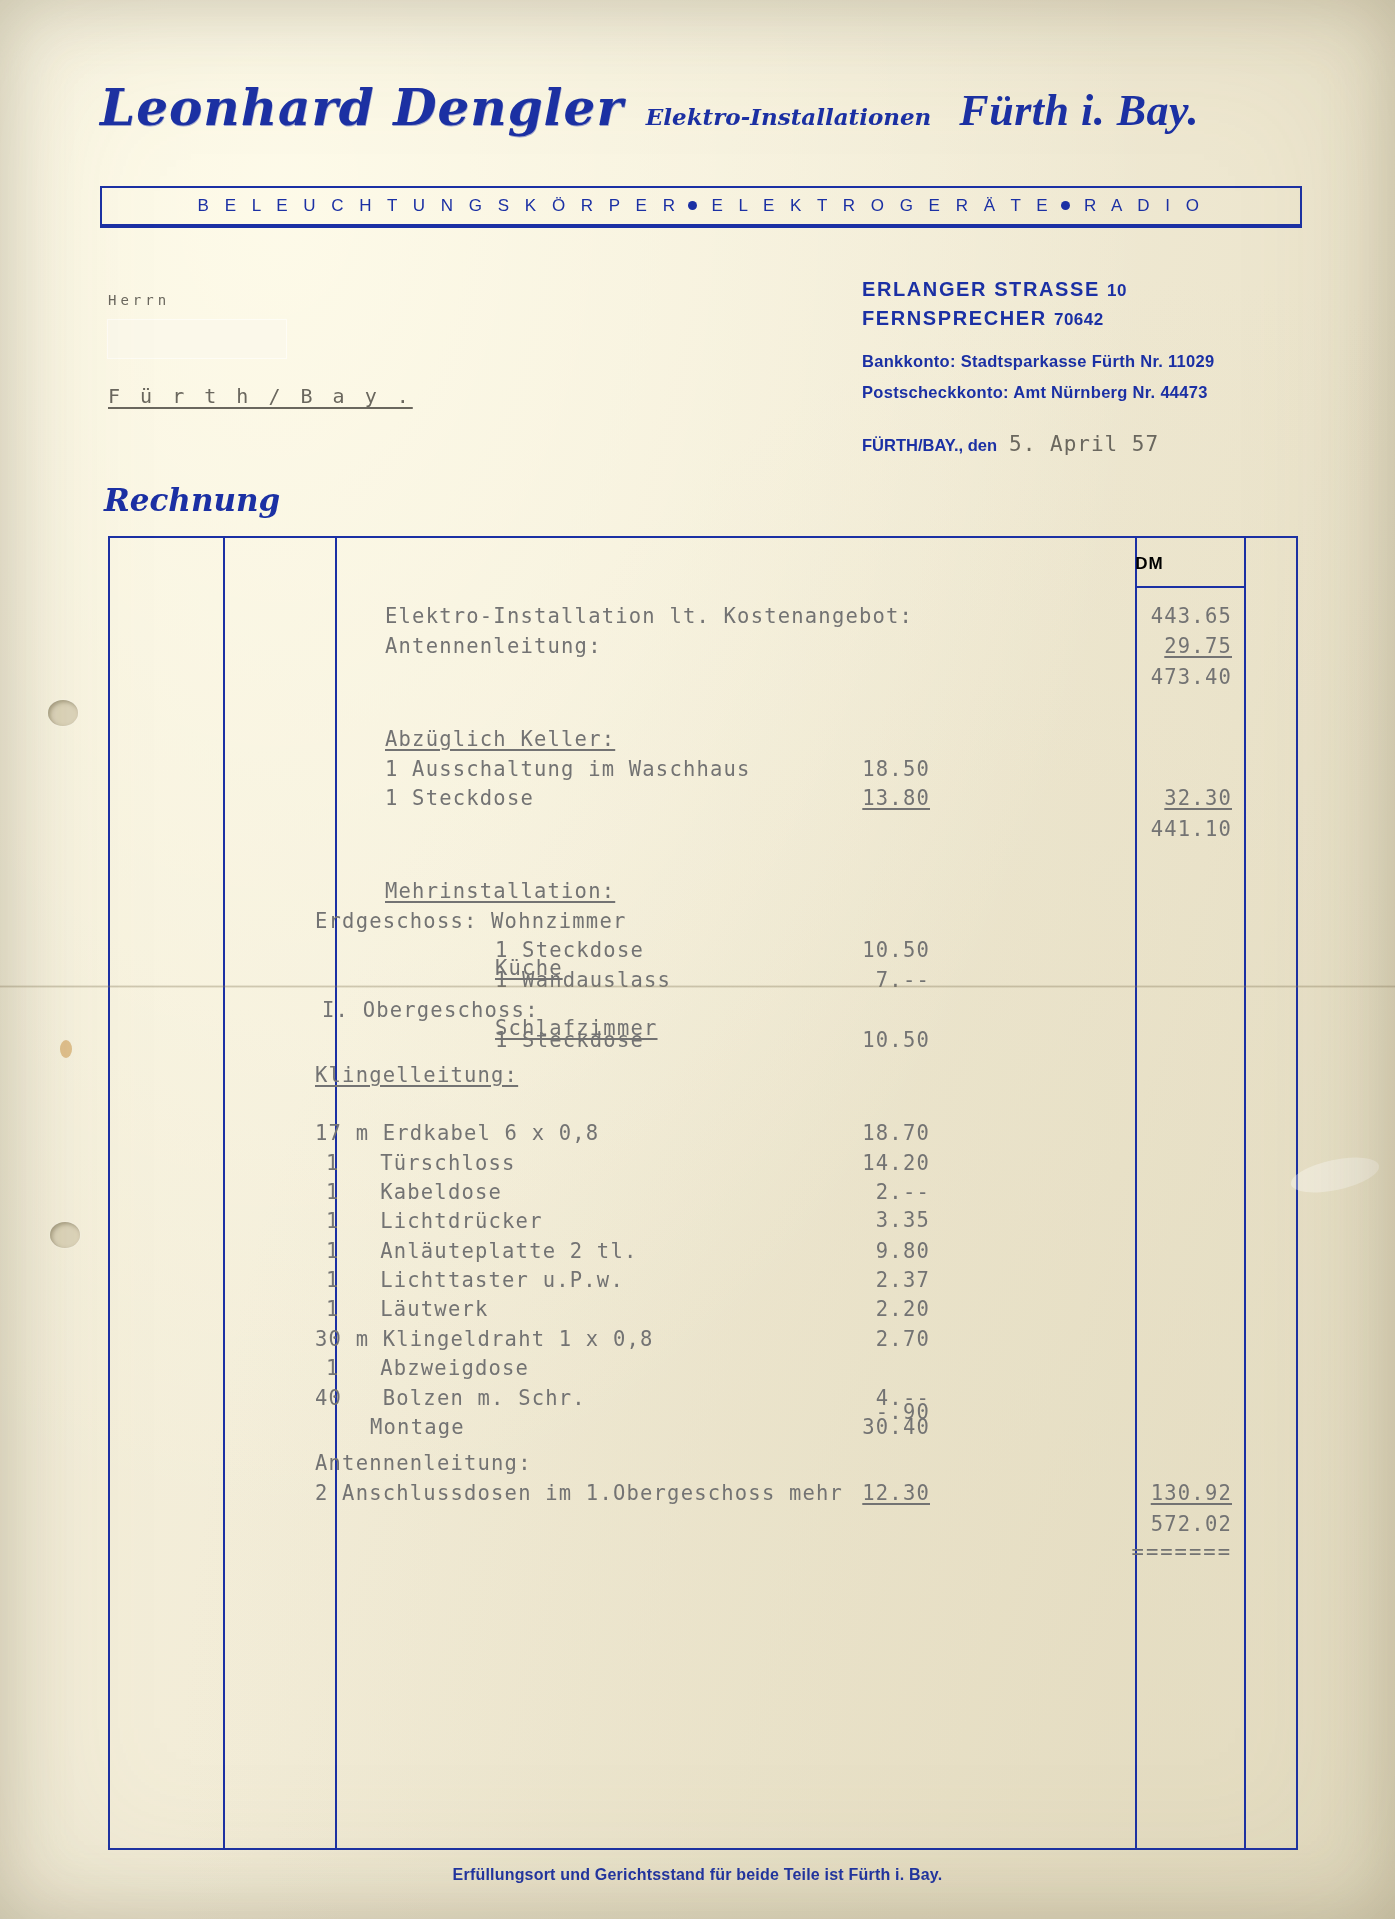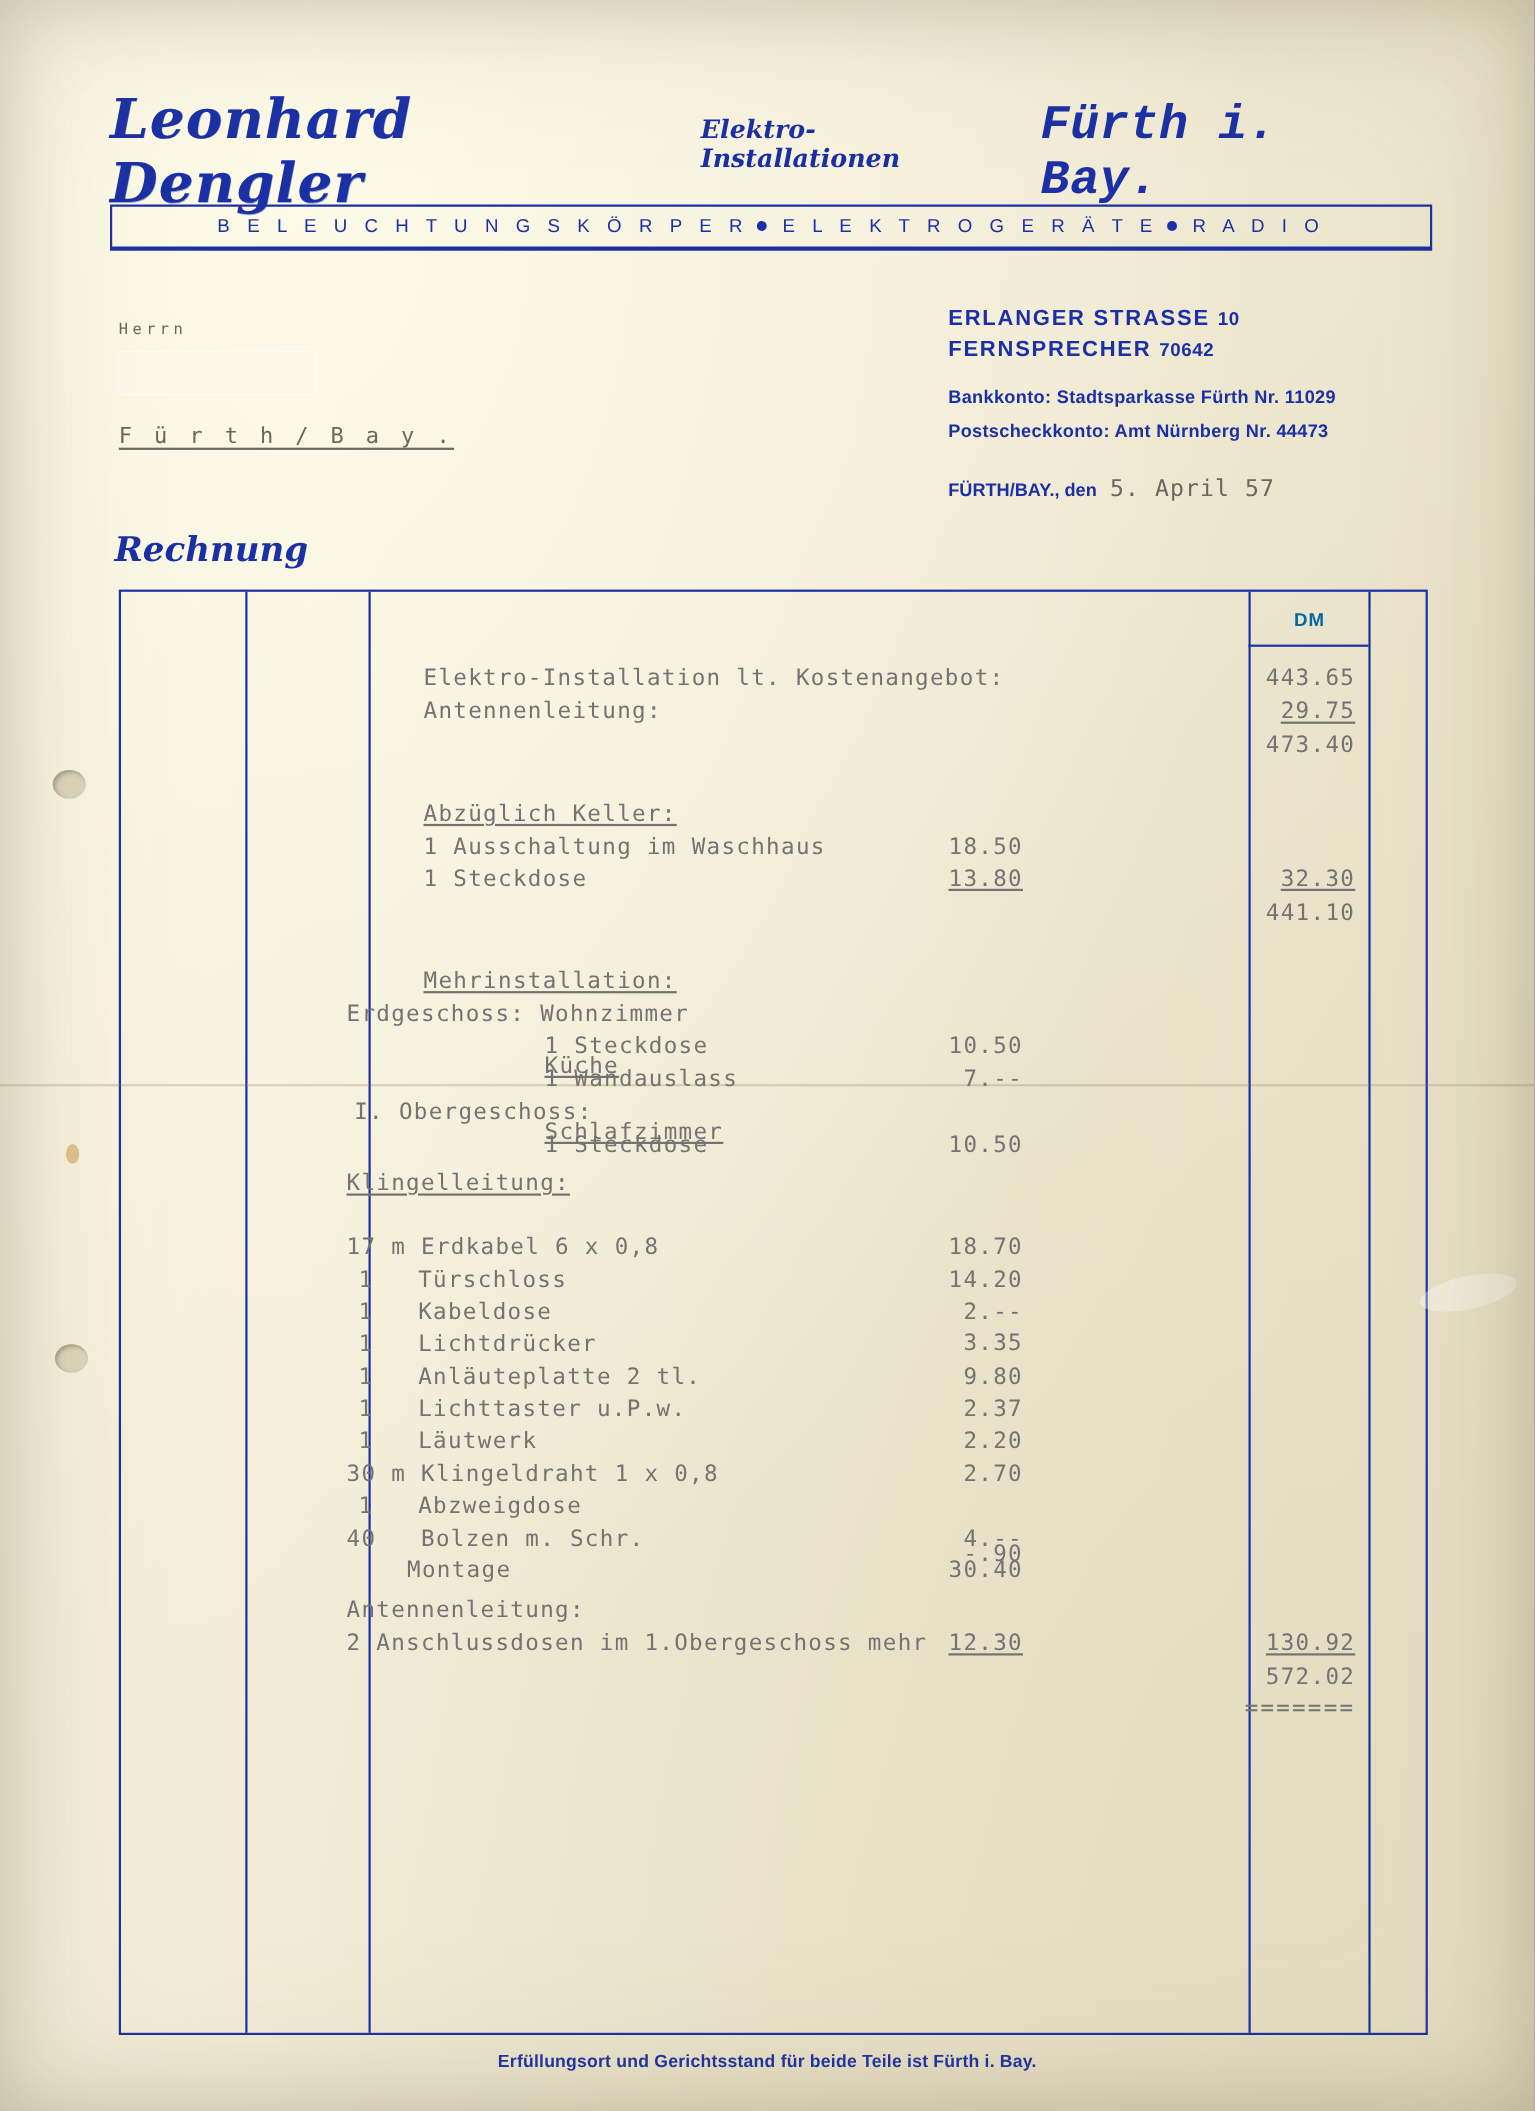--- a/index.html
+++ b/index.html
@@ -59,21 +59,21 @@
   }
   .company-sub {
     font-family: "DejaVu Serif", serif;
     font-style: italic;
     font-weight: bold;
     font-size: 23px;
     color: #1b30a4;
     margin-left: 22px;
   }
   .company-city {
-    font-family: Liberation Mono, monospace;
+    font-family: Liberation Serif, serif;
     font-style: italic;
     font-weight: bold;
     font-size: 44px;
     color: #1b30a4;
     margin-left: 28px;
     letter-spacing: 0.5px;
   }
   .rule-box {
     position: absolute;
     left: 100px;
@@ -190,27 +190,27 @@
   .hline-dm {
     position: absolute;
     left: 1025px;
     width: 109px;
     top: 48px;
     height: 2px;
     background: #1b30a4;
   }
   .dm-label {
     position: absolute;
-    left: 1025px;
+    left: 984px;
     width: 111px;
     top: 16px;
     text-align: center;
     font-size: 17px;
     font-weight: bold;
-    color: #0369a1;
+    color: #000000;
     letter-spacing: 1px;
   }
 
   
   .body-type {
     position: absolute;
     left: 0;
     top: 0;
     width: 1190px;
     height: 1314px;

